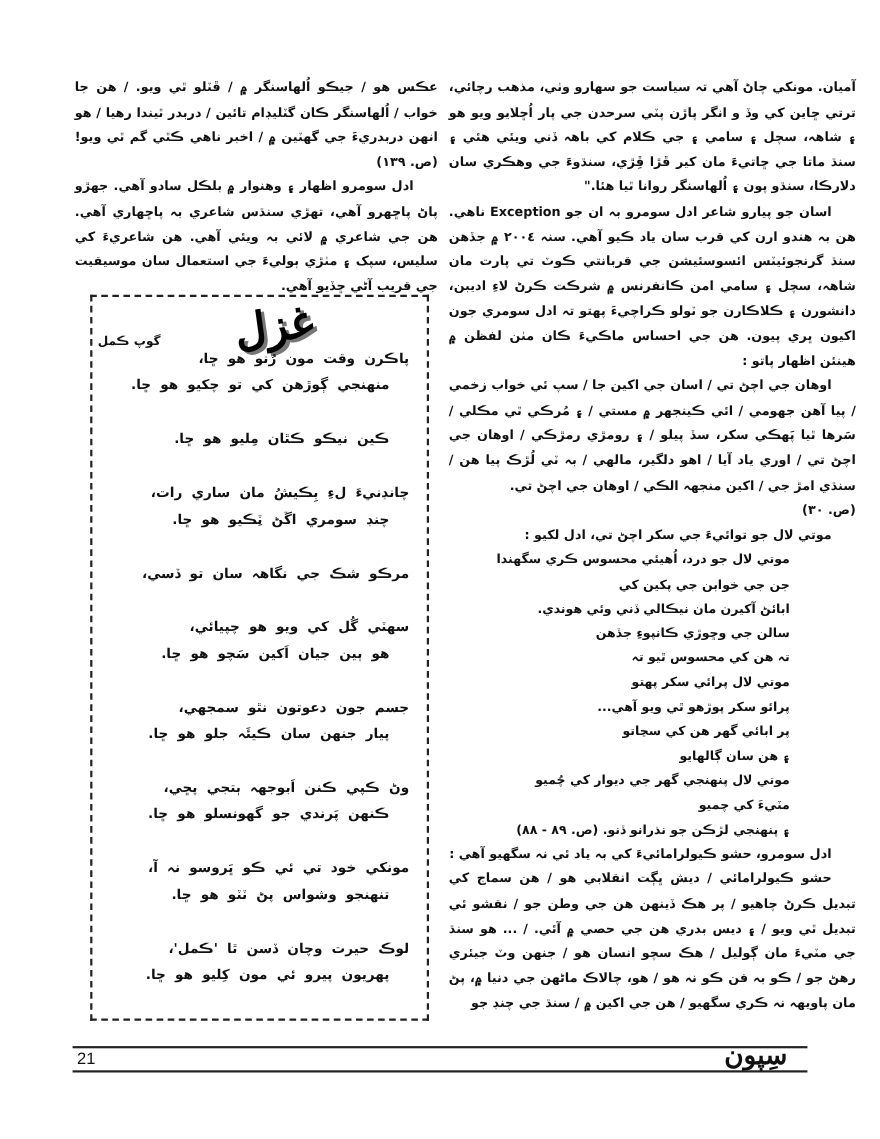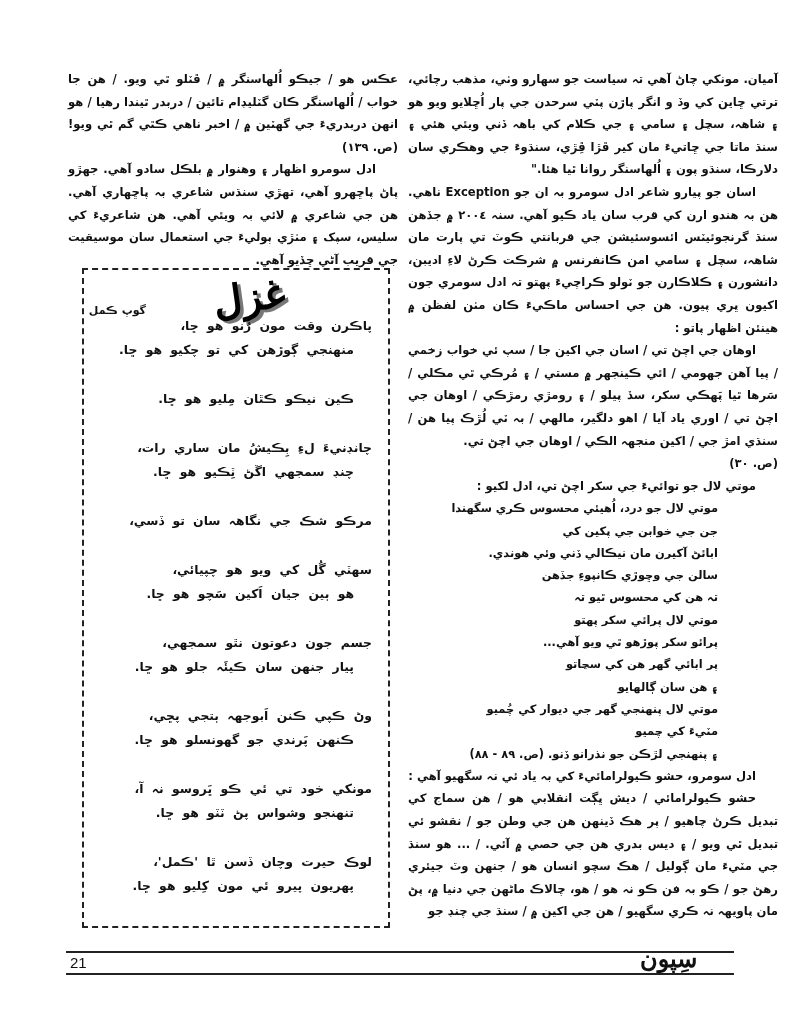--- a/index.html
+++ b/index.html
@@ -30,21 +30,21 @@
   .couplet { margin-bottom: 25px; position: relative; }
   .couplet .line1, .couplet .line2 { font-size: 12.4px; line-height: 24px; font-weight: bold;
                   text-align: right; word-spacing: 4px; white-space: nowrap; }
   .couplet .line2 { margin-right: 18px; }
 
   
   .footer-top-rule { position: absolute; left: 66px; top: 951px; width: 668px; height: 0; border-top: 2px solid #222; }
   .footer-bottom-rule { position: absolute; left: 66px; top: 973px; width: 668px; height: 0; border-top: 2px solid #222; }
   .page-number { position: absolute; left: 70px; top: 953px; font-family: "Liberation Sans", sans-serif;
                  font-size: 15px; line-height: 19px; color: #111; }
-  .mag-title { position: absolute; left: 640px; top: 945px; width: 94px; text-align: left;
+  .mag-title { position: absolute; left: 640px; top: 945px; width: 94px; text-align: center;
                font-family: "DejaVu Serif", serif; font-size: 24px; font-weight: bold; line-height: 28px; direction: rtl; }
 </style>
 </head>
 <body>
 
 <div class="page">
 
   <div class="col col-right">
     <p class="para">آميان. مونکي چاڻ آهي تہ سياست جو سهارو وٺي، مذهب رچائي، ترتي ڇاين کي وڏ و انگر پاڙن پٽي سرحدن جي پار اُڇلايو ويو هو ۽ شاهہ، سچل ۽ سامي ۽ جي ڪلام کي باهہ ڏني ويئي هئي ۽ سنڌ ماتا جي ڇاتيءَ مان کير ڦڙا ڦِڙي، سنڌوءَ جي وهڪري سان دلارڪا، سنڌو پون ۽ اُلهاسنگر روانا ٿيا هئا."</p>
     <p class="para indent">اسان جو پيارو شاعر ادل سومرو بہ ان جو Exception ناهي. هن بہ هندو ارن کي قرب سان ياد ڪيو آهي. سنہ ٢٠٠٤ ۾ جڏهن سنڌ گرنجوئيٽس ائسوسئيشن جي قربانتي ڪوٽ تي پارت مان شاهہ، سچل ۽ سامي امن ڪانفرنس ۾ شرڪت ڪرڻ لاءِ اديبن، دانشورن ۽ ڪلاڪارن جو ٽولو ڪراچيءَ پهتو تہ ادل سومري جون اکيون ڀري پيون. هن جي احساس ماڪيءَ ڪان مٺن لفظن ۾ هينئن اظهار پاتو :</p>
@@ -80,21 +80,21 @@
     <div class="couplets">
       <div class="couplet">
         <div class="line1">پاڪرن وقت مون رُنو هو ڇا،</div>
         <div class="line2">منهنجي ڳوڙهن کي تو چکيو هو ڇا.</div>
       </div>
       <div class="couplet">
         <div class="line2">ڪين نيڪو ڪٿان مِليو هو ڇا.</div>
       </div>
       <div class="couplet">
         <div class="line1">چانڊنيءَ لءِ بِڪيشُ مان ساري رات،</div>
-        <div class="line2">چنڊ سمجهي اڱڻ ٽِڪيو هو ڇا.</div>
+        <div class="line2">چنڊ سومري اڱڻ ٽِڪيو هو ڇا.</div>
       </div>
       <div class="couplet">
         <div class="line1">مرڪو شڪ جي نگاهہ سان تو ڏسي،</div>
       </div>
       <div class="couplet">
         <div class="line1">سهٽي گُل کي ويو هو چپيائي،</div>
         <div class="line2">هو ٻين جيان اَکين سَچو هو ڇا.</div>
       </div>
       <div class="couplet">
         <div class="line1">جسم جون دعوتون نٿو سمجهي،</div>

